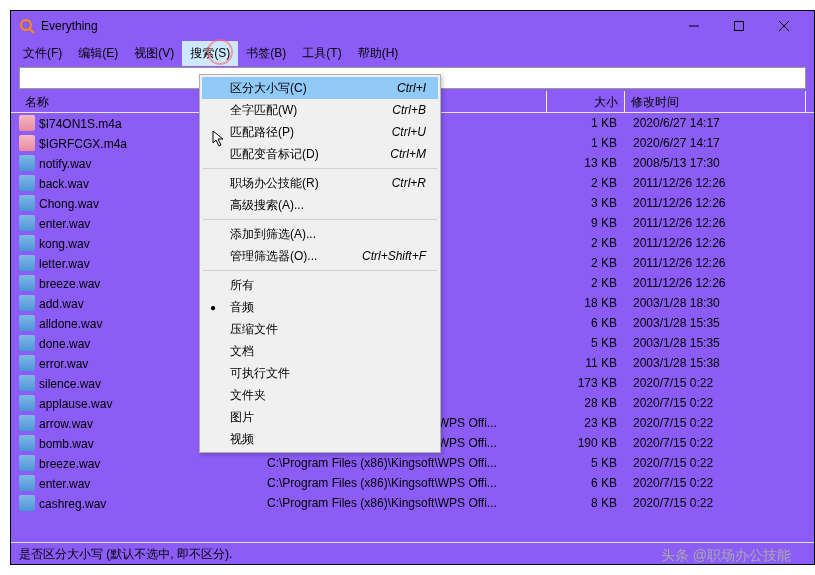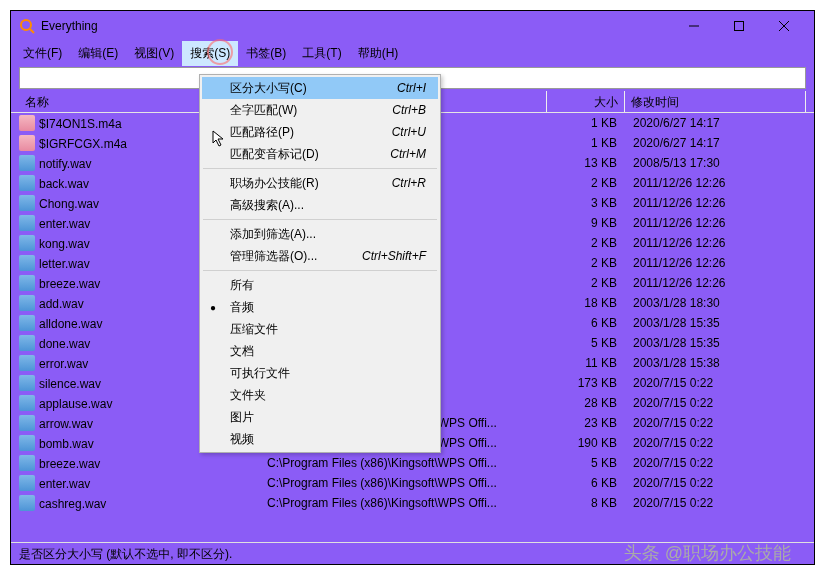--- a/index.html
+++ b/index.html
@@ -32,21 +32,21 @@
 .file-icon.m4a { background: linear-gradient(#f5b8c2, #e88aa0); border-radius: 2px; }
 .file-icon.wav { background: linear-gradient(#7fb8e8, #4d94d6); border-radius: 2px; }
 .statusbar { height: 22px; border-top: 1px solid #e0e0e0; padding: 3px 8px; }
 .dropdown { position: absolute; left: 188px; top: 63px; width: 242px; background: #f0f0f0; border: 1px solid #b0b0b0; box-shadow: 2px 2px 4px rgba(0,0,0,0.2); z-index: 10; padding: 2px; }
 .dd-item { height: 22px; display: flex; align-items: center; padding: 0 28px; position: relative; cursor: pointer; }
 .dd-item.hl { background: #91c9f7; }
 .dd-shortcut { position: absolute; right: 12px; font-style: italic; }
 .dd-sep { height: 1px; background: #d0d0d0; margin: 3px 1px; }
 .dd-check { position: absolute; left: 8px; font-size: 10px; }
 .dd-cursor { position: absolute; left: 12px; top: 55px; width: 14px; height: 18px; pointer-events: none; }
-.watermark { position: absolute; right: 24px; bottom: 10px; color: #aaa; font-size: 18px; }
+.watermark { position: absolute; right: 24px; bottom: 10px; color: #aaa; font-size: 14px; }
 </style>
 </head>
 <body>
 
 <div class="window">
   <div class="titlebar">
     <span class="titlebar-icon">
       <svg viewBox="0 0 16 16">
           <circle cx="7" cy="7" r="5" fill="none" stroke="#ff8c00" stroke-width="2"></circle>
           <line x1="11" y1="11" x2="15" y2="15" stroke="#ff8c00" stroke-width="2"></line>

